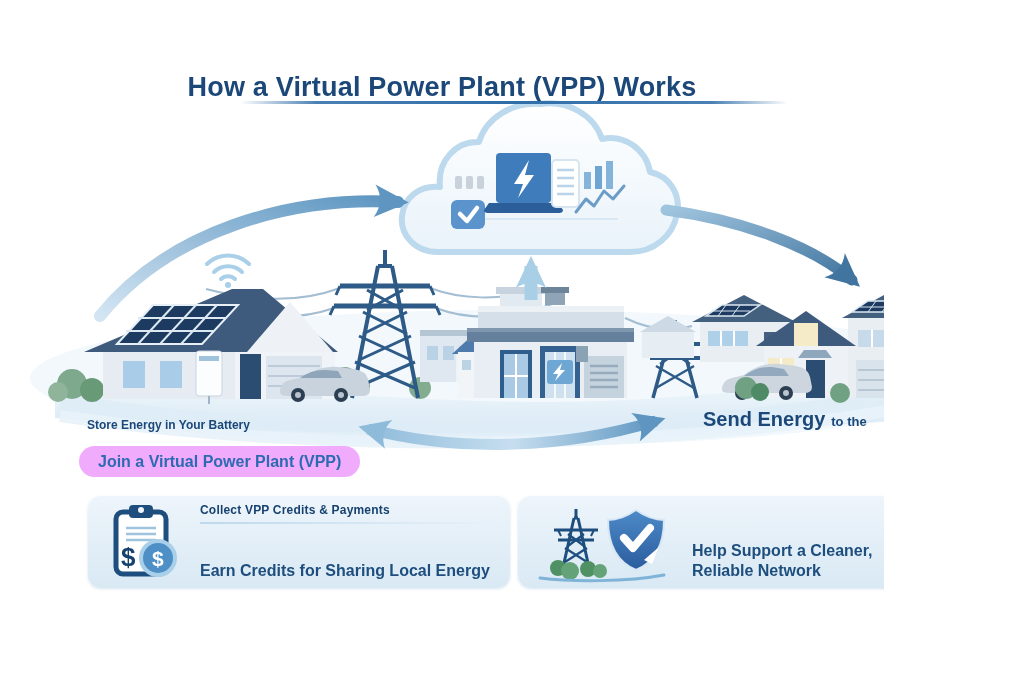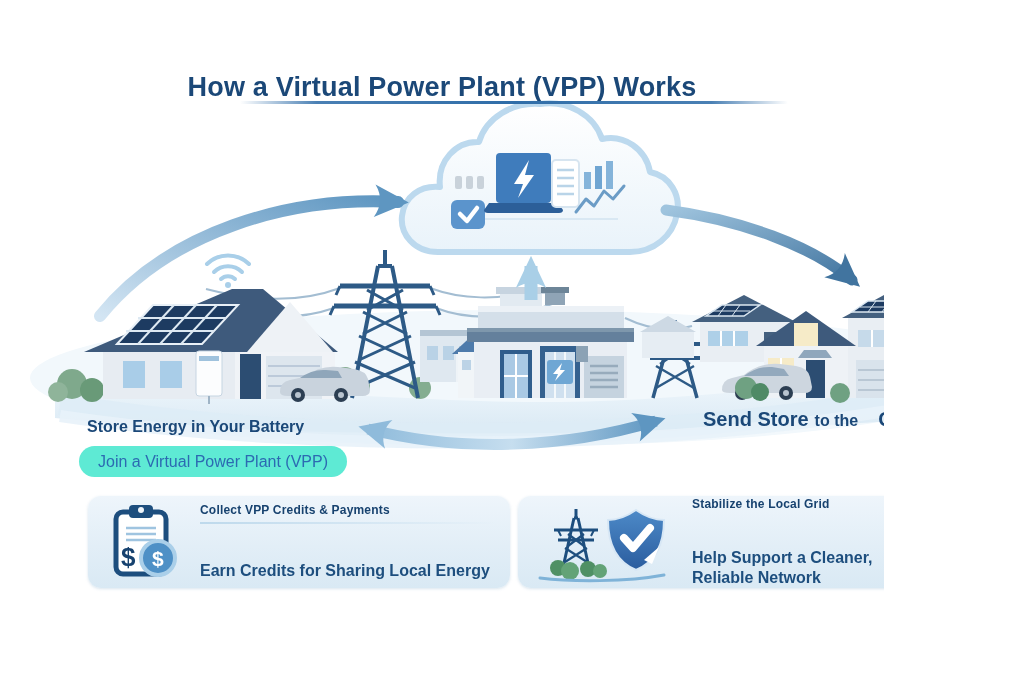--- a/index.html
+++ b/index.html
@@ -17,30 +17,30 @@
   }
   .title-underline{
     position:absolute;top:101px;left:240px;width:548px;height:3px;border-radius:2px;
     background:linear-gradient(90deg,rgba(47,109,168,0),#4a80b4 14%,#2f6da8 50%,#4a80b4 86%,rgba(47,109,168,0));
   }
   .cloud-label{
     position:absolute;left:401px;top:221px;width:268px;text-align:center;
     font-size:17.5px;font-weight:bold;letter-spacing:.4px;color:#1e4878;
   }
   .store-heading{
-    position:absolute;left:87px;top:418px;font-size:16px;font-weight:bold;color:#1b4878;
+    position:absolute;left:87px;top:418px;font-size:12px;font-weight:bold;color:#1b4878;
   }
   .store-badge{
     position:absolute;left:79px;top:446px;height:31px;line-height:31px;padding:0 19px;
-    border-radius:16px;background:#5eead4;color:#2c6ab2;font-size:16px;font-weight:400;
+    border-radius:16px;background:#f0abfc;color:#2c6ab2;font-size:16px;font-weight:700;
   }
   .send-heading{
     position:absolute;left:703px;top:408px;color:#1b4878;font-weight:600;font-size:20px;white-space:nowrap;
   }
-  .send-small{font-size:16px;font-weight:600;margin:0 5px 0 6px;}
+  .send-small{font-size:13px;font-weight:600;margin:0 5px 0 6px;}
   .send-tail{margin-left:15px;}
 
   .panel{
     position:absolute;top:496px;height:92px;border-radius:13px;
     background:linear-gradient(180deg,#eef5fb 0%,#e2eef7 55%,#d9e9f4 100%);
     box-shadow:0 1px 3px rgba(120,160,195,.28);
     display:flex;align-items:center;
   }
   .panel-left{left:88px;width:422px;}
   .panel-right{left:518px;width:424px;}
@@ -292,21 +292,21 @@
     <path d="M368,429 C462,453 566,448 656,421" stroke="url(#gArrowB)" stroke-width="11" fill="none" marker-start="url(#headStart)" marker-end="url(#headMid)"></path>
   </svg>
 
   <h1 class="title">How a Virtual Power Plant (VPP) Works</h1>
   <div class="title-underline"></div>
 
 
   <div class="store-heading">Store Energy in Your Battery</div>
   <div class="store-badge">Join a Virtual Power Plant (VPP)</div>
 
-  <div class="send-heading"><span>Send Store</span><span class="send-small">to the</span><span class="send-tail">Grid</span></div>
+  <div class="send-heading"><span>Send Energy</span><span class="send-small">to the</span><span class="send-tail">Grid</span></div>
 
   <section class="panel panel-left">
     <svg class="p-icon" width="86" height="80" viewBox="0 0 86 80">
       <rect x="14" y="10" width="50" height="62" rx="7" fill="#ffffff" stroke="#1d4e7e" stroke-width="5"></rect>
       <rect x="27" y="3" width="24" height="13" rx="4" fill="#1d4e7e"></rect>
       <circle cx="39" cy="8" r="3" fill="#eef4fa"></circle>
       <path d="M24,26 h30 M24,32 h30 M24,38 h30" stroke="#9fc4e0" stroke-width="2.5"></path>
       <text x="19" y="64" font-size="26" font-weight="bold" fill="#17426f">$</text>
       <g>
         <circle cx="56" cy="56" r="17" fill="#4e90c6" stroke="#aacfe9" stroke-width="4"></circle>
@@ -342,18 +342,17 @@
         <circle cx="68" cy="71" r="7" fill="#63a377"></circle>
       </g>
       <path d="M8,78 C40,82 95,82 132,75" stroke="#7fb3d8" stroke-width="3" fill="none" stroke-linecap="round"></path>
       <g>
         <path d="M104,10 C114,17 124,20 132,20 C132,45 123,62 104,70 C85,62 76,45 76,20 C84,20 94,17 104,10 Z" fill="url(#gShield2)" stroke="#d7e7f5" stroke-width="2"></path>
         <polyline points="92,38 101,48 118,28" stroke="#ffffff" stroke-width="8" fill="none" stroke-linecap="round" stroke-linejoin="round"></polyline>
         <path d="M112,60 L127,47 L120,64 Z" fill="#ffffff"></path>
       </g>
     </svg>
     <div class="p-body">
-      <div class="p-title">Stabilize the Local Grid</div>
       <div class="p-sub">Help Support a Cleaner, Reliable Network</div>
     </div>
   </section>
 
 </div>
 
 </body></html>

